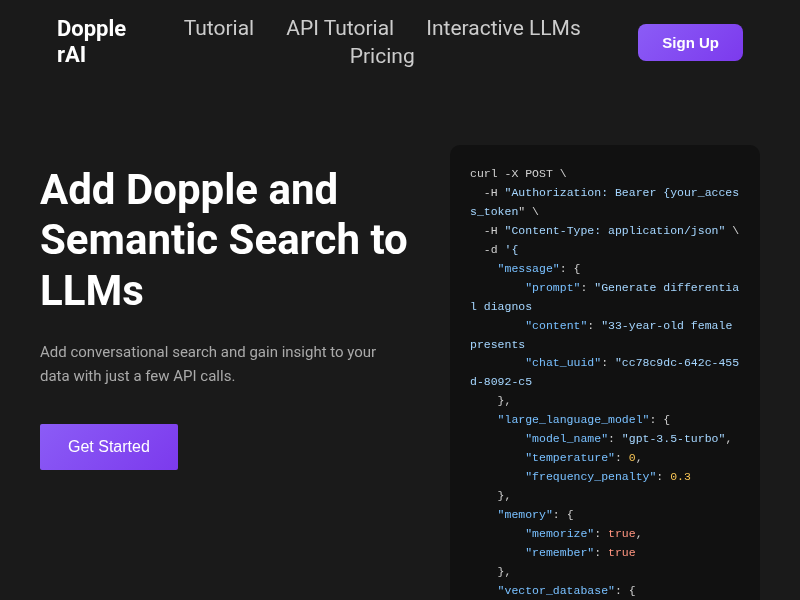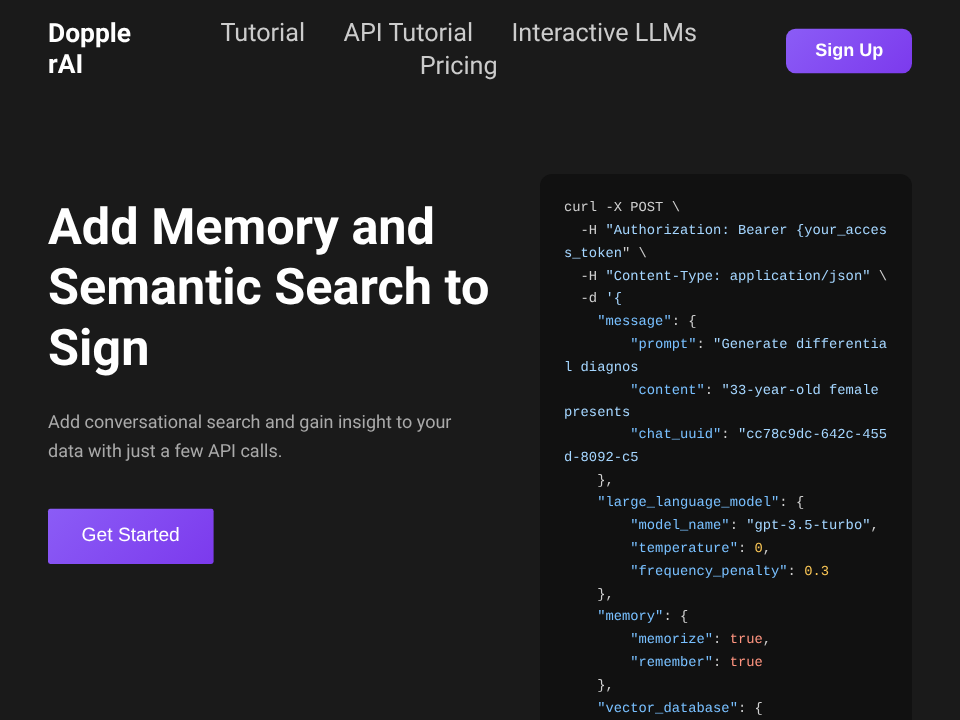--- a/index.html
+++ b/index.html
@@ -15,21 +15,21 @@
       font-family: -apple-system, BlinkMacSystemFont, 'Segoe UI', Roboto, sans-serif;
       color: #ffffff;
       overflow: hidden;
     }
 
     
     header {
       display: flex;
       align-items: center;
       justify-content: space-between;
-      padding: 16px 40px;
+      padding: 16px 57px;
       background-color: #1a1a1a;
     }
 
     .logo {
       font-size: 22px;
       font-weight: 700;
       color: #ffffff;
       line-height: 1.2;
       white-space: pre-line;
     }
@@ -154,21 +154,21 @@
     <div class="nav-second-row">
       <a class="nav-link">Pricing</a>
     </div>
   </div>
 
   <button class="signup-btn">Sign Up</button>
 </header>
 
 <main>
   <div class="hero-content">
-    <h1 class="hero-title">Add Memory and Semantic Search to Sign</h1>
+    <h1 class="hero-title">Add Dopple and Semantic Search to LLMs</h1>
     <p class="hero-subtitle">Add conversational search and gain insight to your data with just a few API calls.</p>
     <button class="get-started-btn">Get Started</button>
   </div>
 
   <div class="code-panel">
     <pre><span style="color:#d0d0d0">curl -X POST \
   -H </span><span style="color:#a5d6ff">"Authorization: Bearer {your_access_token</span><span style="color:#d0d0d0">" \
   -H </span><span style="color:#a5d6ff">"Content-Type: application/json"</span><span style="color:#d0d0d0"> \
   -d </span><span style="color:#a5d6ff">'{</span>
     <span style="color:#79c0ff">"message"</span><span style="color:#d0d0d0">: {</span>

